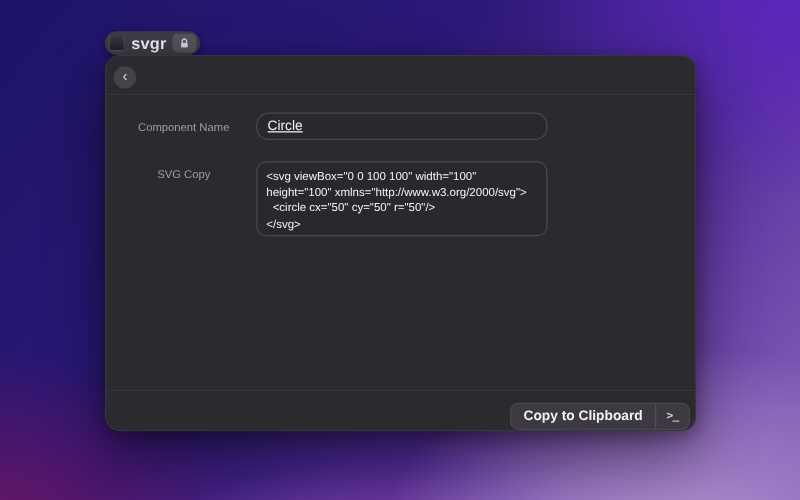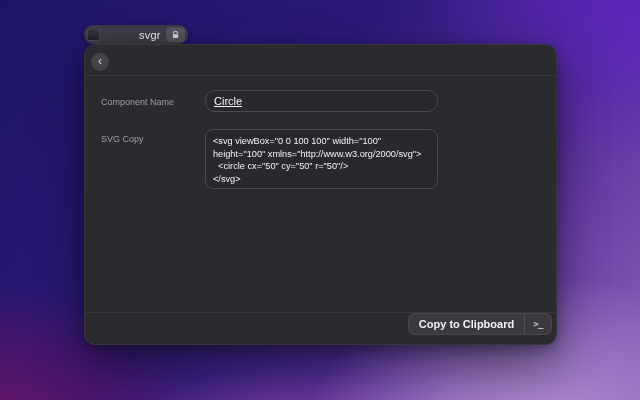--- a/index.html
+++ b/index.html
@@ -22,21 +22,21 @@
     display: flex; align-items: center; gap: 5px;
     padding: 0 3px 0 3px; border-radius: 9.5px;
     background: rgba(64,61,70,0.96);
     box-shadow: 0 2px 6px rgba(0,0,0,0.35);
   }
   .tag-icon {
     width: 13px; height: 13px; border-radius: 3px;
     background: linear-gradient(180deg, #39363f 0%, #232128 100%);
     border: 1px solid rgba(255,255,255,0.12);
   }
-  .tag-label { font-size: 11px; font-weight: 400; color: #efedf1; letter-spacing: 0.2px; margin-left: 34px; }
+  .tag-label { font-size: 13px; font-weight: 700; color: #efedf1; letter-spacing: 0.2px; }
   .tag-badge {
     width: 19px; height: 15px; border-radius: 4px;
     background: #55525b; display: flex; align-items: center; justify-content: center;
   }
 
   
   .window {
     position: absolute; left: 84px; top: 44px; width: 473px; height: 301px;
     background: #2b2a2e; border-radius: 12px;
     border: 1px solid rgba(255,255,255,0.06);
@@ -48,21 +48,21 @@
   }
   .back-btn {
     position: absolute; left: 6px; top: 8px; width: 18px; height: 18px;
     border-radius: 50%; border: none; background: #454249;
     color: #d6d4da; font-size: 12px; line-height: 16px; cursor: pointer;
     display: flex; align-items: center; justify-content: center;
     font-family: "Liberation Sans", sans-serif; padding-bottom: 2px;
   }
 
   .row-label {
-    position: absolute; left: 16px; width: 92px; text-align: left;
+    position: absolute; left: 16px; width: 92px; text-align: center;
     font-size: 9px; color: #a19da7;
   }
   .label-name { top: 52px; }
   .label-code { top: 89px; }
 
   .name-input {
     position: absolute; left: 120px; top: 45px; width: 233px; height: 22px;
     background: #29282c; border: 1px solid #4b4951; border-radius: 10px;
     color: #f4f3f5; font-size: 11px; padding: 0 8px;
     font-family: "Liberation Sans", sans-serif; outline: none; text-decoration: underline;
@@ -71,21 +71,21 @@
     position: absolute; left: 120px; top: 84px; width: 233px; height: 60px;
     background: #29282c; border: 1px solid #4b4951; border-radius: 8px;
     color: #f4f3f5; font-size: 9.2px; line-height: 12.5px; padding: 5px 7px;
     font-family: "Liberation Sans", sans-serif; outline: none;
     resize: none; overflow: hidden; white-space: pre-wrap; word-break: break-word;
   }
 
   .footer {
     position: absolute; left: 0; right: 0; bottom: 0; height: 32px;
     border-top: 1px solid #39373d; border-radius: 0 0 12px 12px;
-    display: flex; align-items: flex-start; justify-content: flex-end; padding-right: 4px;
+    display: flex; align-items: flex-end; justify-content: flex-end; padding-right: 4px;
   }
   .copy-btn {
     height: 22px; display: flex; align-items: center;
     background: #3c3a40; border: 1px solid rgba(255,255,255,0.07);
     border-radius: 7px; cursor: pointer; overflow: hidden;
   }
   .copy-label { font-size: 11px; font-weight: 700; color: #f2f1f4; padding: 0 10px; }
   .btn-divider { width: 1px; height: 22px; background: #514e56; }
   .shortcut {
     font-size: 9px; font-weight: 700; color: #cdcad2; padding: 0 8px;

